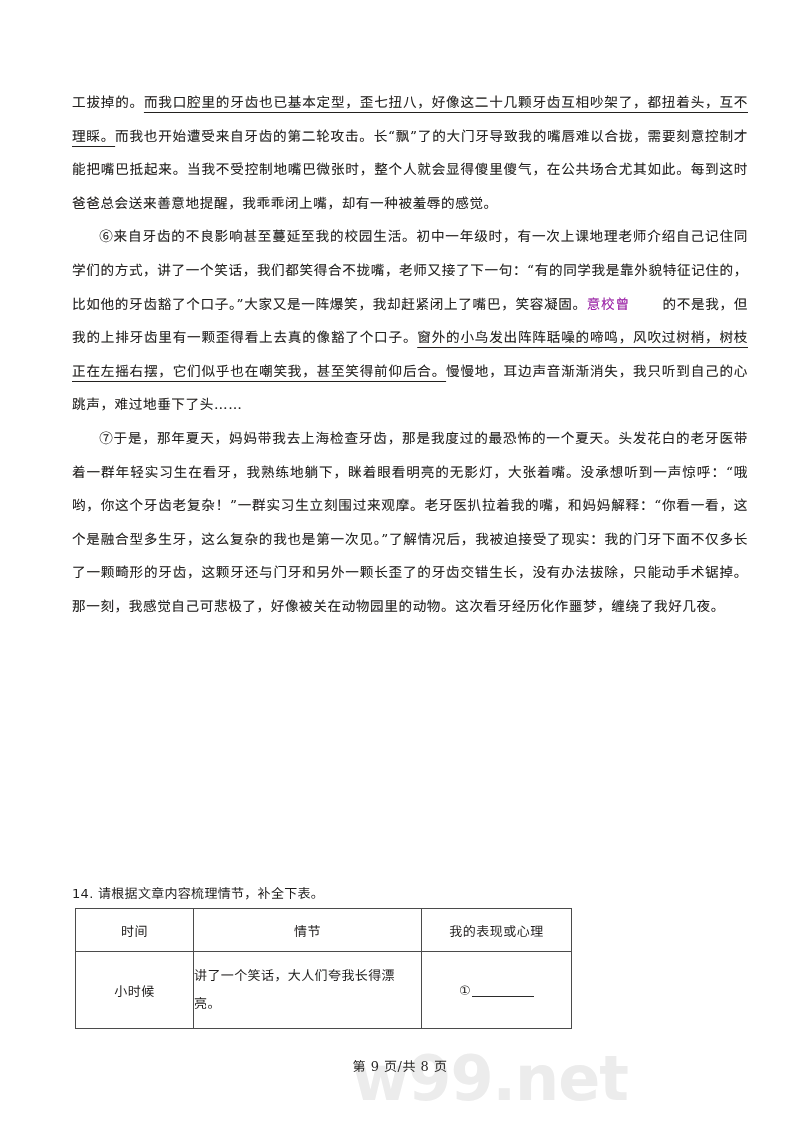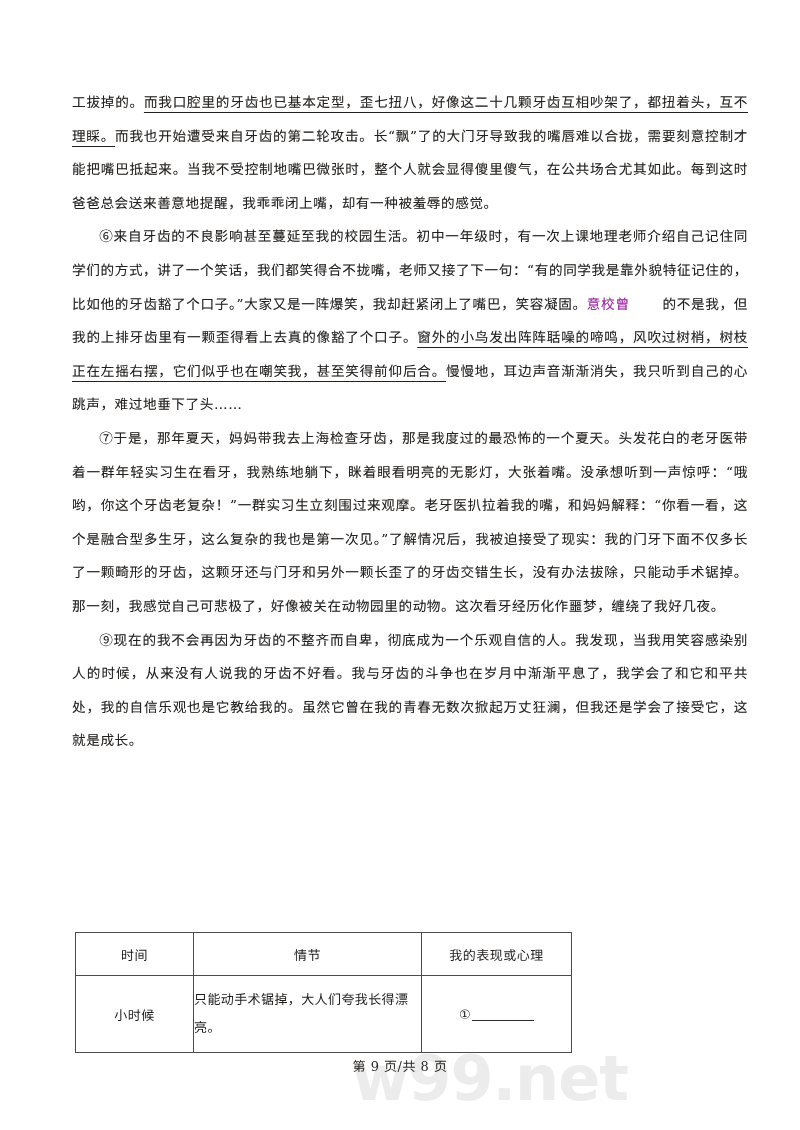--- a/index.html
+++ b/index.html
@@ -99,21 +99,20 @@
     left: 75px;
     top: 908px;
     width: 496px;
     z-index: 3;
   }
   table.plot-table {
     border-collapse: collapse;
     width: 496px;
     font-family: "DejaVu Sans", "Liberation Sans", sans-serif;
     table-layout: fixed;
-    margin-top: 24px;
   }
   table.plot-table td,
   table.plot-table th {
     border: 1px solid #4b4b4b;
     font-weight: normal;
     font-size: 13px;
     color: #1e1c1b;
     padding: 0;
     vertical-align: middle;
   }
@@ -183,43 +182,45 @@
       <span>工拔掉的。</span><span class="u">而我口腔里的牙齿也已基本定型，歪七扭八，好像这二十几颗牙齿互相吵架了，都扭着头，互不理睬。</span><span>而我也开始遭受来自牙齿的第二轮攻击。长“飘”了的大门牙导致我的嘴唇难以合拢，需要刻意控制才能把嘴巴抵起来。当我不受控制地嘴巴微张时，整个人就会显得傻里傻气，在公共场合尤其如此。每到这时爸爸总会送来善意地提醒，我乖乖闭上嘴，却有一种被羞辱的感觉。</span>
     </p>
 
     <p class="para indent">
       <span>⑥来自牙齿的不良影响甚至蔓延至我的校园生活。初中一年级时，有一次上课地理老师介绍自己记住同学们的方式，讲了一个笑话，我们都笑得合不拢嘴，老师又接了下一句：“有的同学我是靠外貌特征记住的，比如他的牙齿豁了个口子。”大家又是一阵爆笑，我却赶紧闭上了嘴巴，笑容凝固。</span><span class="faded">意校曾</span><span class="gap"></span><span>的不是我，但我的上排牙齿里有一颗歪得看上去真的像豁了个口子。</span><span class="u">窗外的小鸟发出阵阵聒噪的啼鸣，风吹过树梢，树枝正在左摇右摆，它们似乎也在嘲笑我，甚至笑得前仰后合。</span><span>慢慢地，耳边声音渐渐消失，我只听到自己的心跳声，难过地垂下了头……</span>
     </p>
 
     <p class="para indent">⑦于是，那年夏天，妈妈带我去上海检查牙齿，那是我度过的最恐怖的一个夏天。头发花白的老牙医带着一群年轻实习生在看牙，我熟练地躺下，眯着眼看明亮的无影灯，大张着嘴。没承想听到一声惊呼：“哦哟，你这个牙齿老复杂！”一群实习生立刻围过来观摩。老牙医扒拉着我的嘴，和妈妈解释：“你看一看，这个是融合型多生牙，这么复杂的我也是第一次见。”了解情况后，我被迫接受了现实：我的门牙下面不仅多长了一颗畸形的牙齿，这颗牙还与门牙和另外一颗长歪了的牙齿交错生长，没有办法拔除，只能动手术锯掉。那一刻，我感觉自己可悲极了，好像被关在动物园里的动物。这次看牙经历化作噩梦，缠绕了我好几夜。</p>
 
 
-    <p class="para indent">⑨现在的我不会再因为牙齿的不整齐而自卑，彻底成为一个乐观自信的人。我发现，当我用笑容感染别人的时候，从来没有人说我的牙齿不好看。我与牙齿的斗争也在岁月中渐渐平息了，我学会了和它和平共处，我的自信乐观也是它教给我的。虽然它曾在我的青春无数次掀起万丈狂澜，但我还是学会了接受它，这就是成长。</p>
-
-  </div>
-
+
+  </div>
+
+  <div id="question-block">
+    <div class="question-text">14. 请根据文章内容梳理情节，补全下表。</div>
+  </div>
 
   <div id="plot-table-wrap">
     <table class="plot-table">
       <colgroup>
         <col class="col-time">
         <col class="col-plot">
         <col class="col-feeling">
       </colgroup>
       <thead>
         <tr>
           <th class="th-cell">时间</th>
           <th class="th-cell">情节</th>
           <th class="th-cell">我的表现或心理</th>
         </tr>
       </thead>
       <tbody>
         <tr>
           <td class="td-time">小时候</td>
-          <td class="td-plot">只能动手术锯掉，大人们夸我长得漂亮。</td>
+          <td class="td-plot">讲了一个笑话，大人们夸我长得漂亮。</td>
           <td class="td-feeling">
             <span>①</span><span class="blank-line"></span>
           </td>
         </tr>
       </tbody>
     </table>
   </div>
 
   <div id="page-footer">
     <span class="footer-text">第 9 页/共 8 页</span>

